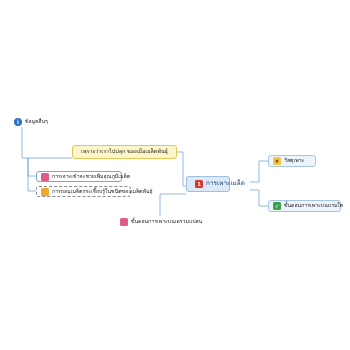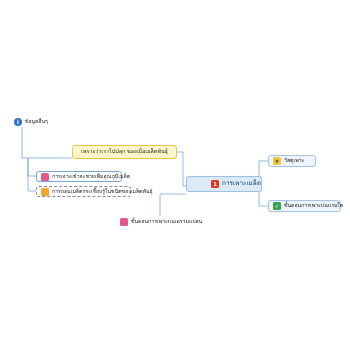--- a/index.html
+++ b/index.html
@@ -131,21 +131,21 @@
   <div class="node child dashed" style="left:36px; top:186px; width:95px; height:11px;">
     <span class="icon orange"></span>
     <span class="label">การถอนเมล็ดกระเจี๊ยบรู้ในชนิดของเมล็ดพันธุ์</span>
   </div>
 
   <div class="node plain" style="left:116px; top:216px; width:82px; height:11px;">
     <span class="icon pink"></span>
     <span class="label">ขั้นตอนการเพาะบนเตรวมแปลน</span>
   </div>
 
-  <div class="node center" style="left:186px; top:176px; width:76px; height:16px; justify-content:center;padding-left:28px;">
+  <div class="node center" style="left:186px; top:176px; width:44px; height:16px; justify-content:center;padding-left:28px;">
     <span class="icon red">1</span>
     <span class="label">การเพาะเมล็ด</span>
   </div>
 
   <div class="node boxed-blue" style="left:268px; top:155px; width:48px; height:12px;">
     <span class="icon yellowbox">★</span>
     <span class="label">วัสดุเพาะ</span>
   </div>
 
   <div class="node boxed-blue" style="left:268px; top:200px; width:73px; height:12px;">

